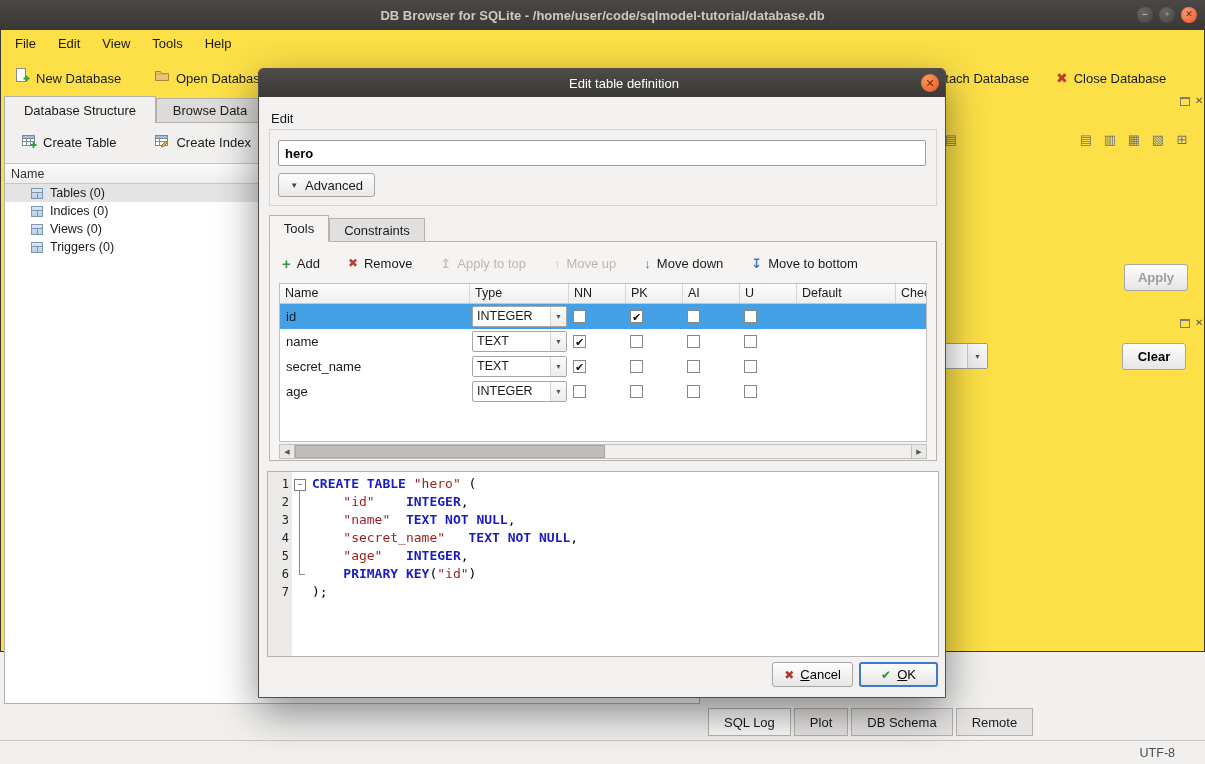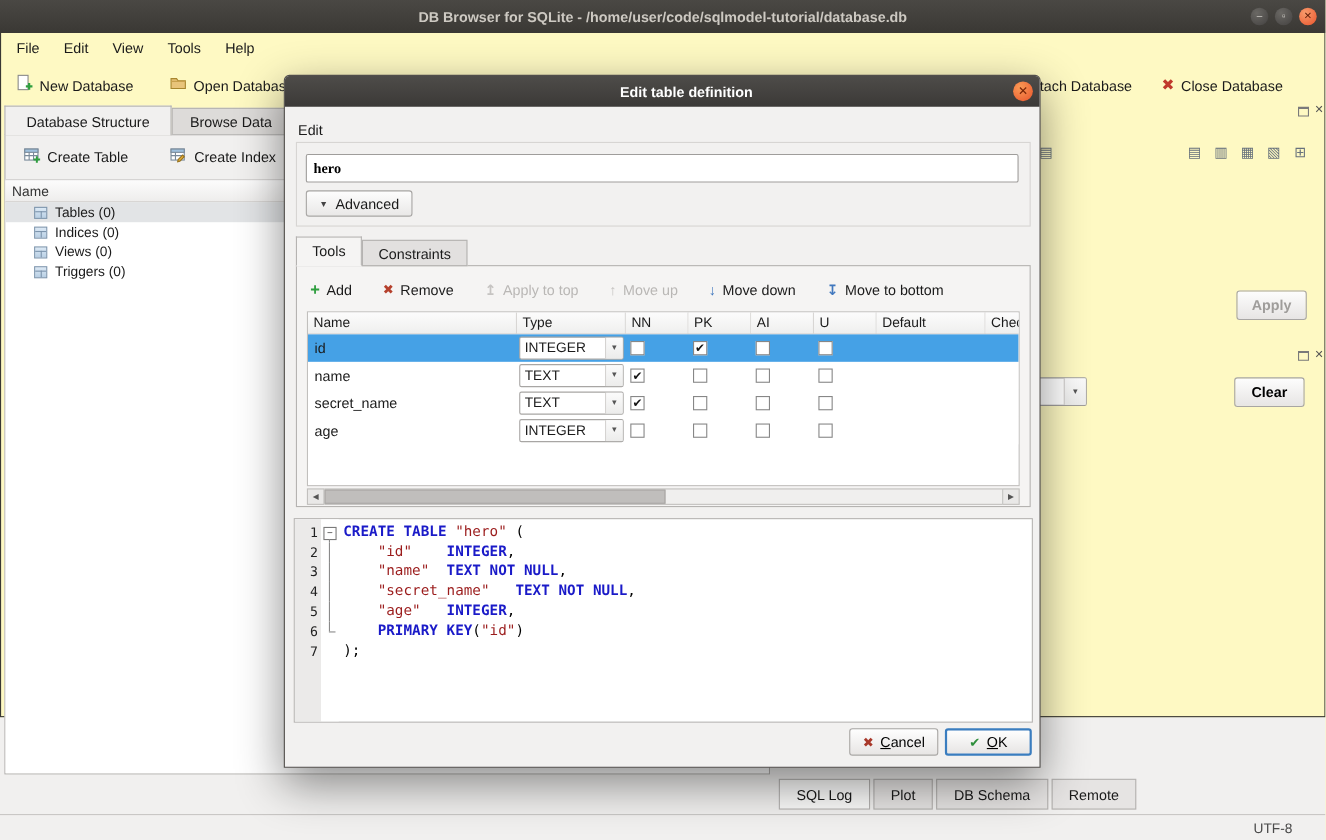--- a/index.html
+++ b/index.html
@@ -1,21 +1,21 @@
 <!DOCTYPE html>
 <html style="--selection: #45a1e6; --accent-orange: #e8542c; --sql-keyword: #1a1ac8; --sql-string: #9b1c1c;"><head>
 <meta charset="utf-8">
 <style>
   * { margin:0; padding:0; box-sizing:border-box; }
   html,body { width:1205px; height:764px; overflow:hidden; }
   body { font-family:"Liberation Sans","DejaVu Sans",sans-serif; font-size:13px; color:#1a1a1a; background:#f1f0ef; }
   :root{
     --selection:#45a1e6; --accent-orange:#e8542c; --sql-keyword:#1a1ac8; --sql-string:#9b1c1c;
   }
-  #app { position:relative; width:1205px; height:652px; background:#fef9c3; outline:1px solid #3a3834; outline-offset:-1px; }
+  #app { position:relative; width:1205px; height:652px; background:#fde047; outline:1px solid #3a3834; outline-offset:-1px; }
 
   
   .titlebar{ position:absolute; left:0; top:0; width:100%; height:30px;
     background:linear-gradient(#4a4844,#3a3834); display:flex; align-items:center; justify-content:center;}
   .titlebar .title{ color:#cdc9c2; font-weight:bold; font-size:13px; }
   .win-controls{ position:absolute; right:8px; top:7px; display:flex; gap:6px; }
   .win-btn{ width:16px; height:16px; border-radius:50%; background:radial-gradient(circle at 35% 30%, #6a6864, #434140);
     color:#d8d5cf; font-size:9px; line-height:15px; text-align:center; }
   .win-btn.close{ background:radial-gradient(circle at 35% 30%, #f89b6c, var(--accent-orange)); color:#5e1d08; font-weight:bold;}
 
@@ -65,28 +65,28 @@
   .btab{ border:1px solid #b4b2b0; background:#e6e4e3; display:flex; align-items:center; padding:0 15px; font-size:13px; }
   .btab.active{ background:#fbfbfa; }
   .statusbar{ position:absolute; left:0; top:740px; width:100%; height:24px; border-top:1px solid #c9c7c5;
     display:flex; align-items:center; justify-content:flex-end; padding-right:30px; color:#4a4a4a; font-size:12.5px; background:#f1f0ef;}
 
   
   .dialog{ position:absolute; left:258px; top:68px; width:688px; height:630px; background:#f2f1f0;
     border:1px solid #514e4b; border-radius:5px 5px 0 0; box-shadow:0 14px 42px rgba(0,0,0,.45); z-index:10; }
   .dlg-titlebar{ height:28px; background:linear-gradient(#4e4c49,#3b3937); border-radius:4px 4px 0 0;
     display:flex; align-items:center; justify-content:center; position:relative; }
-  .dlg-title{ color:#fff; font-weight:bold; font-size:13px;margin-left:44px; }
+  .dlg-title{ color:#fff; font-weight:normal; font-size:13px;margin-left:44px; }
   .dlg-close{ position:absolute; right:6px; top:5px; width:18px; height:18px; border-radius:50%;
     background:radial-gradient(circle at 35% 30%, #fa9a55, var(--accent-orange)); color:#7a2507;
     text-align:center; line-height:18px; font-size:11px; font-weight:bold; }
   .lbl-table{ position:absolute; left:12px; top:42px; }
   .name-frame{ position:absolute; left:10px; top:60px; width:668px; height:77px; border:1px solid #d7d5d3; }
   .table-input{ position:absolute; left:19px; top:71px; width:648px; height:26px; border:1px solid #9f9d9b;
-    border-radius:2px; background:#fff; font-family:Liberation Serif, serif; font-size:13px; font-weight:bold; padding:0 6px; }
+    border-radius:2px; background:#fff; font-family:Liberation Sans, sans-serif; font-size:13px; font-weight:bold; padding:0 6px; }
   .advanced-btn{ position:absolute; left:19px; top:104px; width:97px; height:24px;
     background:linear-gradient(#fdfdfd,#e9e8e7); border:1px solid #a8a6a4; border-radius:3px;
     display:flex; align-items:center; justify-content:center; gap:7px; }
   .adv-arrow{ font-size:8px; color:#444; }
 
   .dtab{ position:absolute; display:flex; align-items:center; justify-content:center; border:1px solid #b5b3b1; }
   .dtab.active{ left:10px; top:146px; width:60px; height:27px; background:#f5f4f3; border-bottom:1px solid #f5f4f3; z-index:3; }
   .dtab.inactive{ left:70px; top:149px; width:96px; height:24px; background:#e2e0df; z-index:2; }
   .tab-pane{ position:absolute; left:10px; top:172px; width:668px; height:220px; border:1px solid #b5b3b1; background:#f5f4f3; z-index:1;}
 

